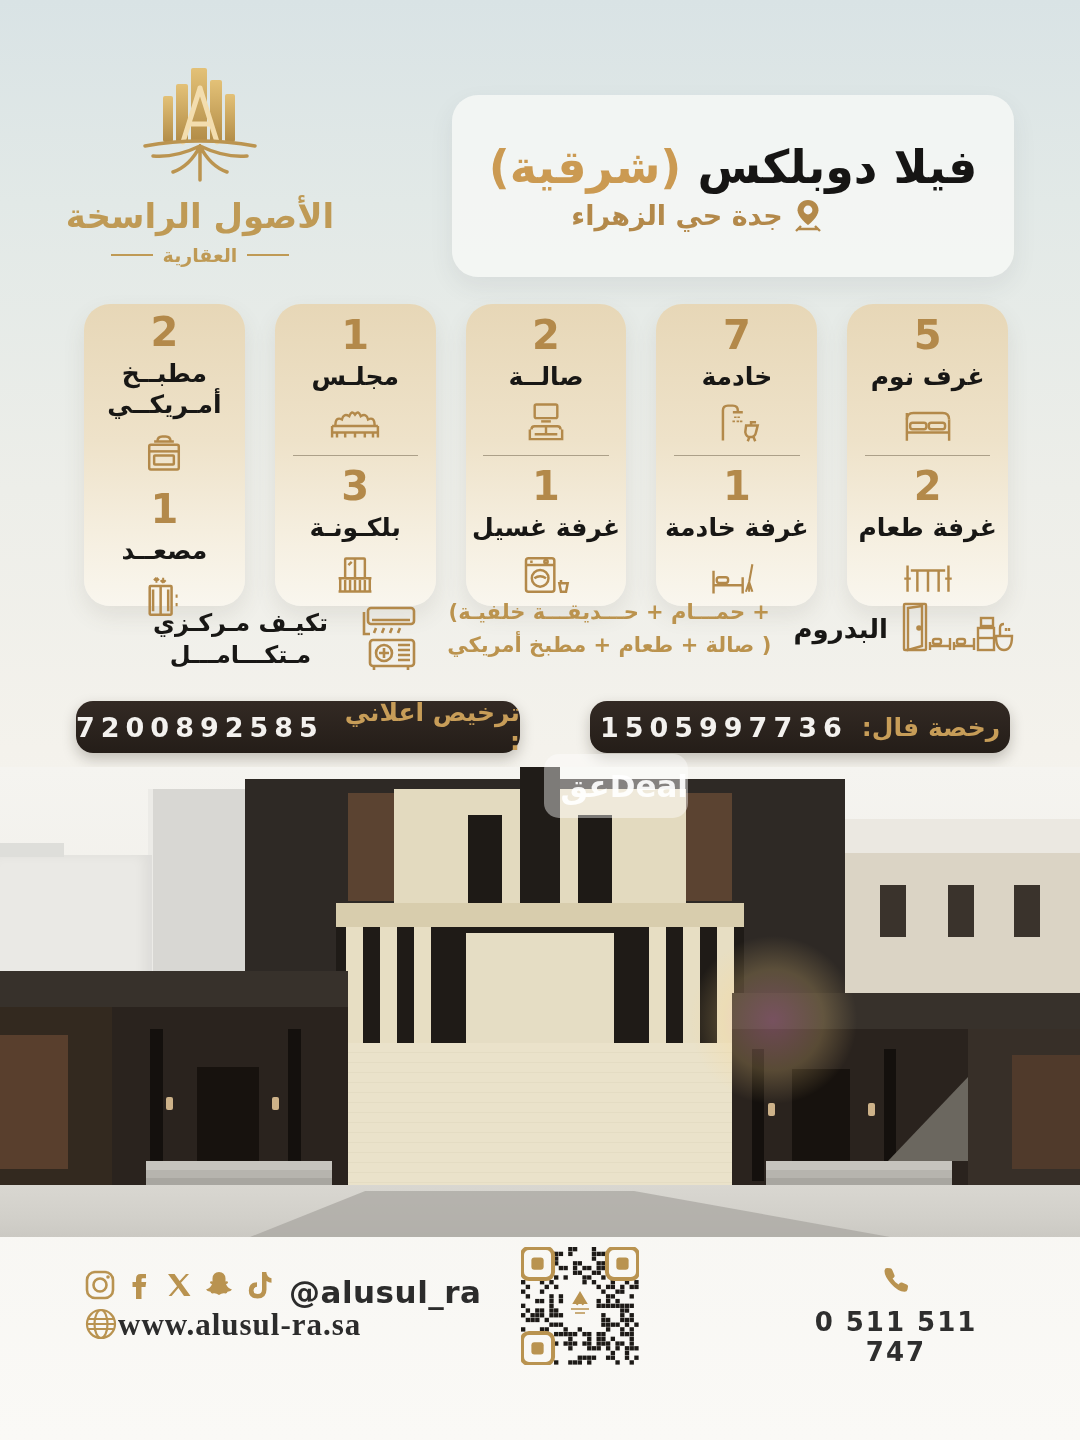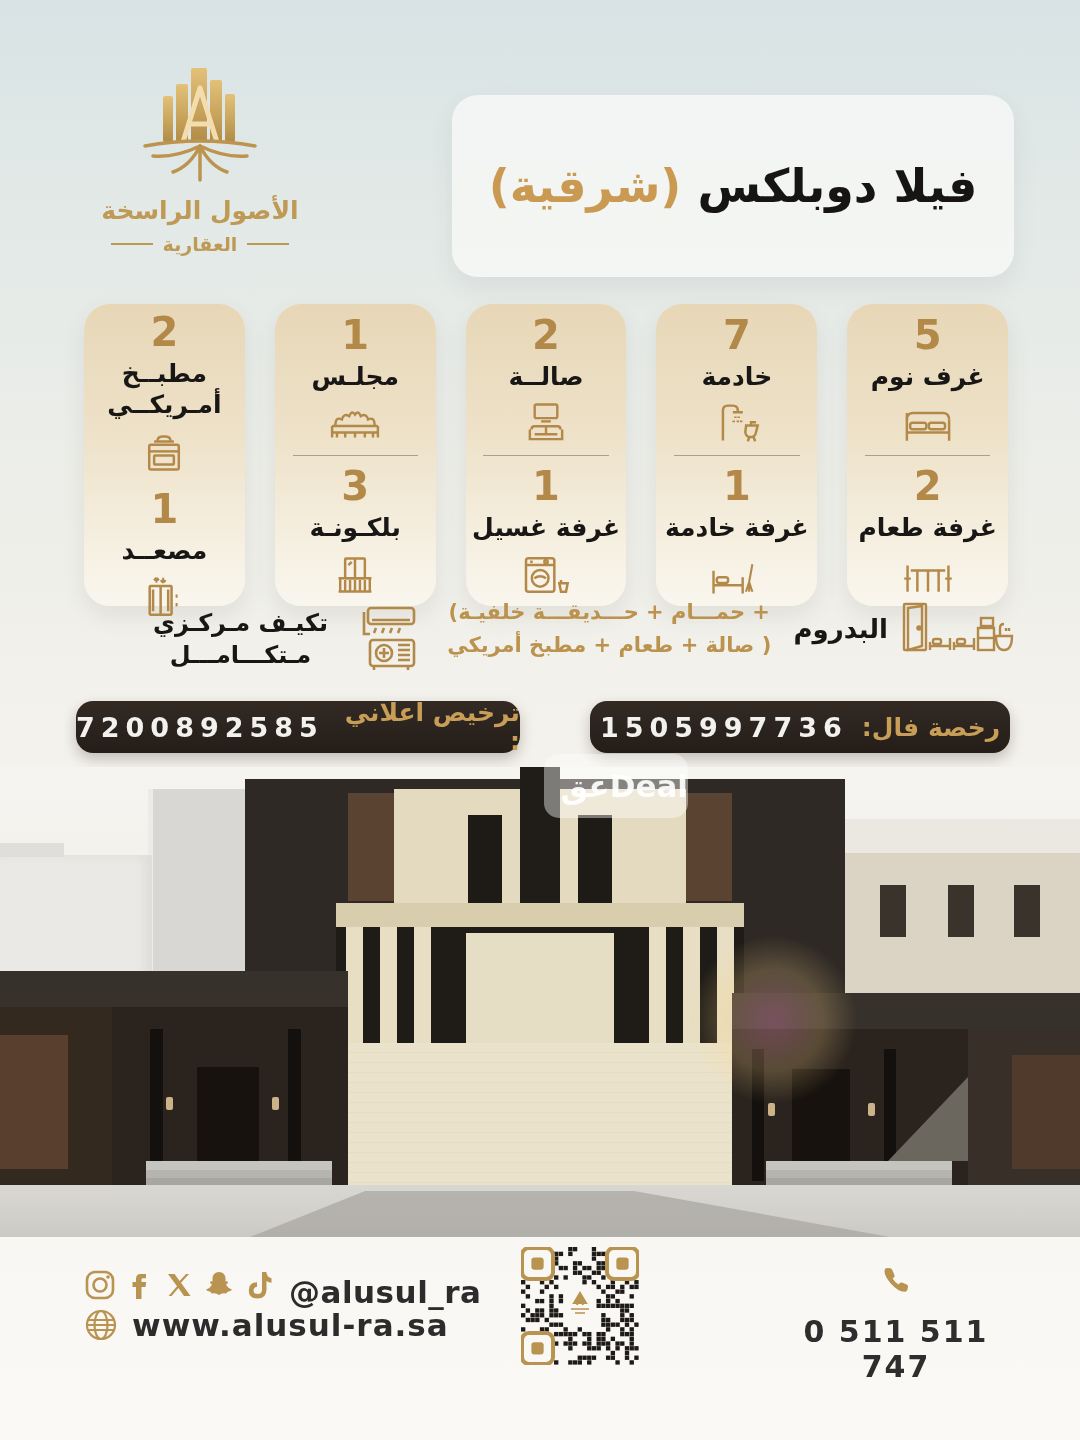--- a/index.html
+++ b/index.html
@@ -5,21 +5,21 @@
   * { margin:0; padding:0; box-sizing:border-box; }
   html,body { width:1080px; height:1440px; }
   body { font-family:"DejaVu Sans","Liberation Sans",sans-serif; overflow:hidden; }
   #poster { position:relative; width:1080px; height:1440px;
     background:linear-gradient(180deg,#d9e3e5 0%,#e2e9e7 14%,#edeee9 34%,#f4f2ec 52%,#f6f5f1 70%,#faf9f6 100%);
   }
 
   
   .logo-block { position:absolute; left:55px; top:62px; width:290px; text-align:center; }
   .logo-mark { display:block; margin:0 auto; }
-  .brand-name { font-size:25px; font-weight:800; color:#bf9a55; margin-top:4px; letter-spacing:0; }
+  .brand-name { font-size:34px; font-weight:800; color:#bf9a55; margin-top:4px; letter-spacing:0; }
   .brand-sub-row { display:flex; align-items:center; justify-content:center; gap:10px; margin-top:8px; }
   .brand-sub-row .dash { width:42px; height:2px; background:#bf9a55; }
   .brand-sub { font-size:19px; font-weight:700; color:#bf9a55; }
 
   
   .title-card { position:absolute; right:66px; top:95px; width:562px; height:182px;
     background:rgba(247,248,246,.78); border-radius:26px; box-shadow:0 10px 24px rgba(60,70,75,.08);
     direction:rtl; display:flex; flex-direction:column; justify-content:center; align-items:center; gap:4px; }
   .main-title { font-size:46px; font-weight:900; color:#161514; white-space:nowrap; }
   .main-title .suffix { color:#cb9a52; }
@@ -112,25 +112,25 @@
     background:linear-gradient(180deg,#d9d7d1 0%,#d2d0ca 60%,#cbc9c3 100%); }
   .drive-shadow { left:250px; top:424px; width:640px; height:46px; background:#a9a7a1; opacity:.75;
     clip-path:polygon(18% 0,60% 0,100% 100%,0 100%); }
   .flare { left:688px; top:168px; width:170px; height:170px; border-radius:50%;
     background:radial-gradient(circle,rgba(255,150,205,.32) 0%,rgba(255,215,135,.22) 42%,rgba(255,255,255,0) 70%); }
 
   
   .footer { position:absolute; left:0; top:1237px; width:1080px; height:203px; }
   .social-row { position:absolute; left:84px; top:22px; display:flex; align-items:center; gap:9px; direction:ltr; }
   .handle { font-size:31px; font-weight:600; color:#2c2c2c; margin-left:8px; letter-spacing:.5px;margin-top:15px; }
-  .site-row { position:absolute; left:84px; top:70px; display:flex; align-items:center; gap:14px; direction:ltr; }
+  .site-row { position:absolute; left:84px; top:70px; display:flex; align-items:flex-start; direction:ltr;font-family:Liberation Serif, serif; }
   .website { font-size:31px; font-weight:600; color:#2c2c2c; letter-spacing:1px; }
   .qr-box { position:absolute; left:521px; top:10px; width:118px; height:118px; }
   .phone-block { position:absolute; left:788px; top:28px; width:216px; text-align:center; }
-  .phone-number { font-size:30px; font-weight:600; color:#2e2e2e; letter-spacing:2px; direction:ltr; margin-top:15px; }
+  .phone-number { font-size:26px; font-weight:600; color:#2e2e2e; letter-spacing:2px; direction:ltr; margin-top:8px; }
 </style>
 </head>
 <body>
 
 <div id="poster">
 
   <div class="logo-block">
     <svg class="logo-mark" width="190" height="130" viewBox="0 0 190 130">
       <defs>
           <linearGradient id="gld" x1="0" y1="0" x2="0" y2="1">
@@ -153,20 +153,28 @@
       <span class="dash"></span>
       <span class="brand-sub">العقارية</span>
       <span class="dash"></span>
     </div>
   </div>
 
   <div class="title-card">
     <div class="main-title">
       <span>فيلا دوبلكس</span>
       <span class="suffix">(شرقية)</span>
+    </div>
+    <div class="location-row">
+      <svg width="30" height="34" viewBox="0 0 30 34">
+        <path d="M15 2 C8.9 2 4.5 6.6 4.5 12.2 C4.5 19 15 27 15 27 C15 27 25.5 19 25.5 12.2 C25.5 6.6 21.1 2 15 2 Z" fill="#b3894a"></path>
+        <circle cx="15" cy="12" r="4.4" fill="#f4f4f2"></circle>
+        <path d="M5 31 L25 31 M8 28 L3 33 M22 28 L27 33" stroke="#b3894a" stroke-width="2.4" fill="none"></path>
+      </svg>
+      <span class="location-text">جدة حي الزهراء</span>
     </div>
   </div>
 
   <div class="cards">
 
     <div class="card">
       <div class="half">
         <div class="count">5</div>
         <div class="feat-label">غرف نوم</div>
         <div class="feat-icon">

